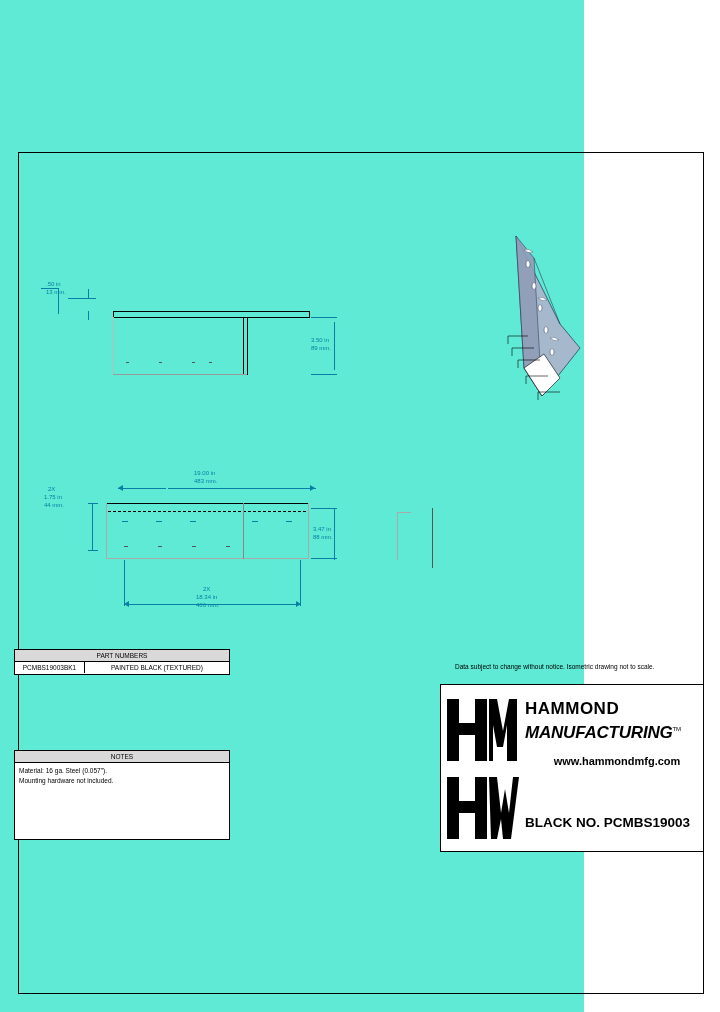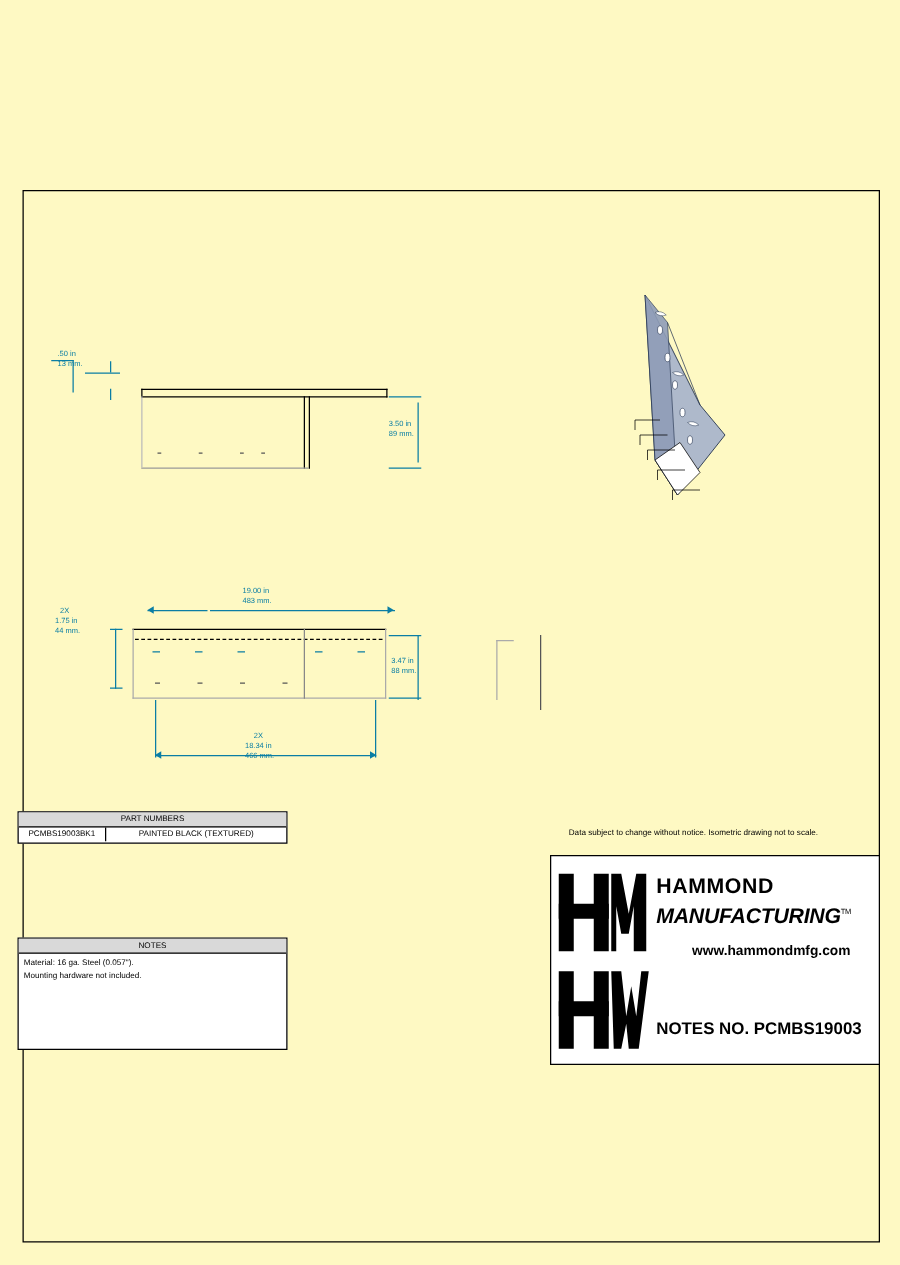--- a/index.html
+++ b/index.html
@@ -10,23 +10,23 @@
   body {
     width: 720px;
     height: 1012px;
     font-family: "Liberation Sans", sans-serif;
     position: relative;
     overflow: hidden;
   }
   .sheet {
     position: absolute;
     left: 0; top: 0;
-    width: 720px;
+    width: 584px;
     height: 1012px;
-    background: #fef9c3;
+    background: #5eead4;
   }
   
   .border-frame {
     position: absolute;
     left: 18px;
     top: 152px;
     width: 686px;
     height: 842px;
     border: 1px solid #000000;
     box-sizing: border-box;
@@ -342,18 +342,18 @@
         <rect x="2" y="86" width="12" height="62" fill="#000000"></rect>
         <rect x="30" y="86" width="12" height="62" fill="#000000"></rect>
         <rect x="2" y="110" width="40" height="12" fill="#000000"></rect>
         <polygon points="44,86 52,86 56,122 60,98 64,122 68,86 74,86 66,148 58,148 56,128 52,148 46,148" fill="#000000"></polygon>
       </svg>
     </div>
     <div class="brand-top">HAMMOND</div>
     <div class="brand-bottom"><span>MANUFACTURING</span><span class="tm">TM</span></div>
     <div class="weburl">www.hammondmfg.com</div>
     <div class="partno">
-      <span>NOTES NO.</span>
+      <span>BLACK NO.</span>
       <span>PCMBS19003</span>
     </div>
   </div>
 
 </div>
 
 </body></html>

